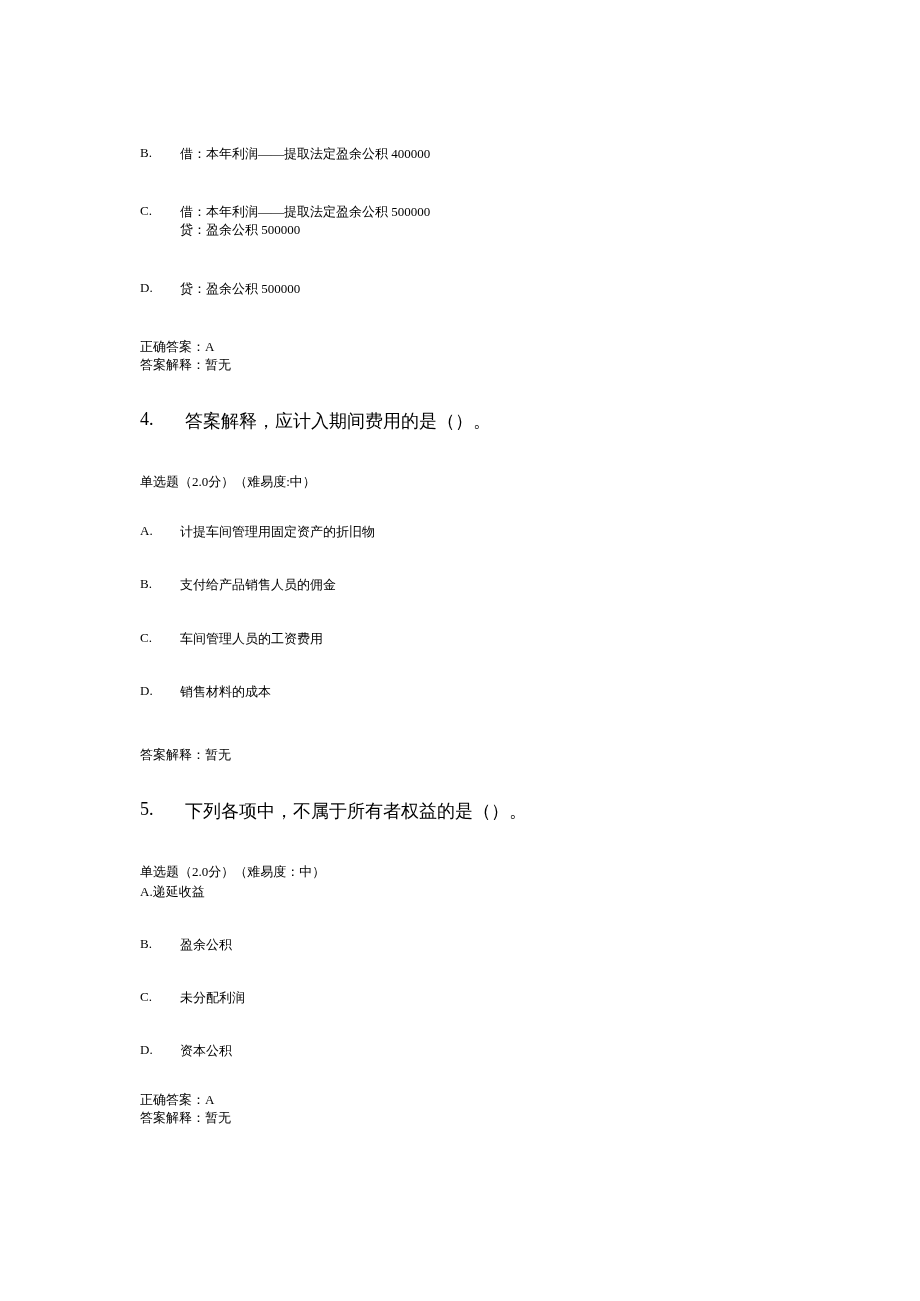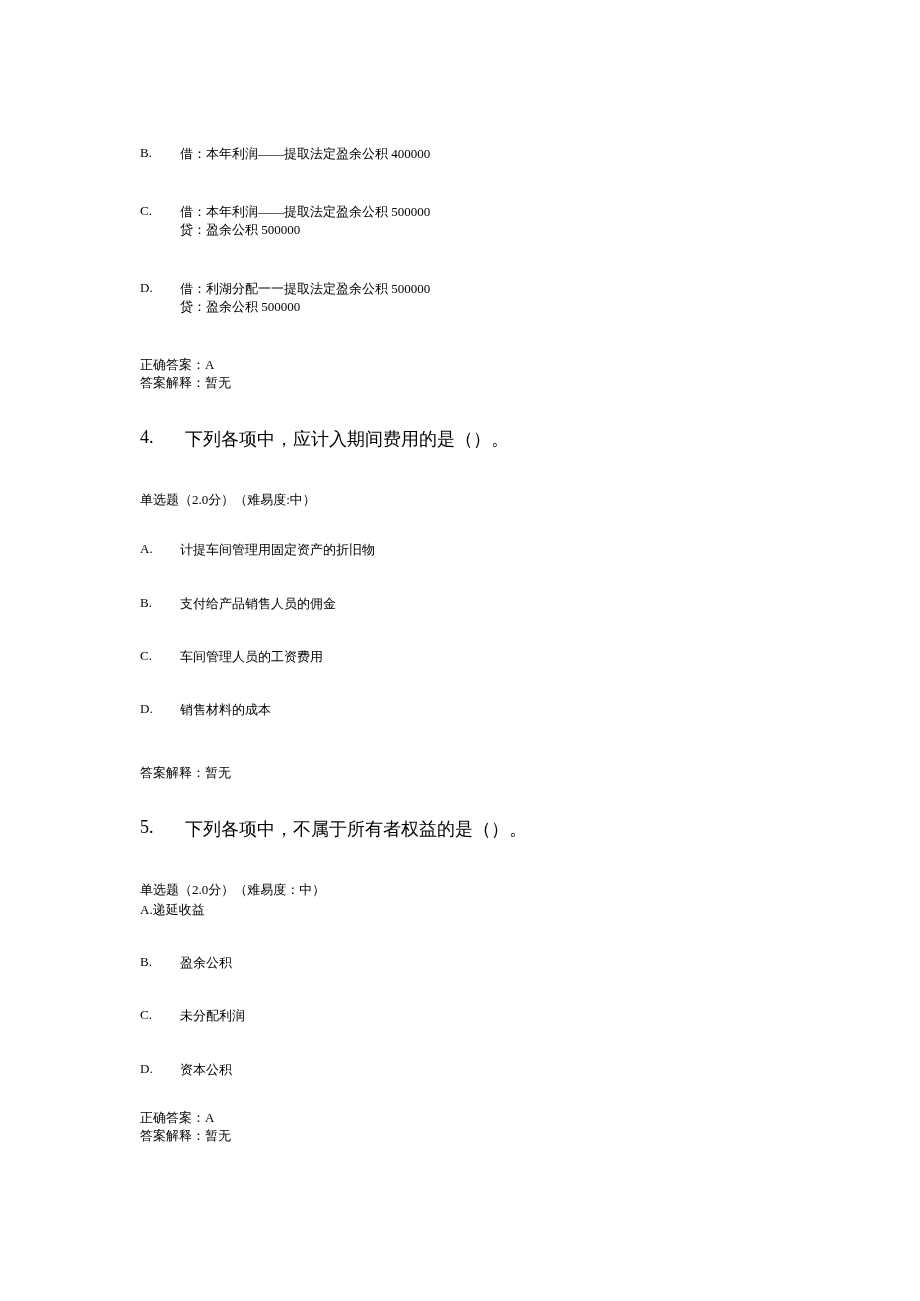--- a/index.html
+++ b/index.html
@@ -77,33 +77,32 @@
   <div class="option-label">C.</div>
   <div class="option-text">
     <div>借：本年利润——提取法定盈余公积 500000</div>
     <div>贷：盈余公积 500000</div>
   </div>
 </div>
 
 <div class="option-block">
   <div class="option-label">D.</div>
   <div class="option-text">
-    <div>借：利湖分配一一提取法定盈余公积 500000</div>
     <div>贷：盈余公积 500000</div>
   </div>
 </div>
 
 <div class="answer-block">
   <div>正确答案：A</div>
   <div>答案解释：暂无</div>
 </div>
 
 <div class="question-header">
   <div class="question-number">4.</div>
-  <div class="question-text">下列各项中，应计入期间费用的是（）。</div>
+  <div class="question-text">答案解释，应计入期间费用的是（）。</div>
 </div>
 
 <div class="question-meta">单选题（2.0分）（难易度:中）</div>
 
 <div class="option-simple">
   <div class="option-label">A.</div>
   <div class="option-text">计提车间管理用固定资产的折旧物</div>
 </div>
 
 <div class="option-simple">

